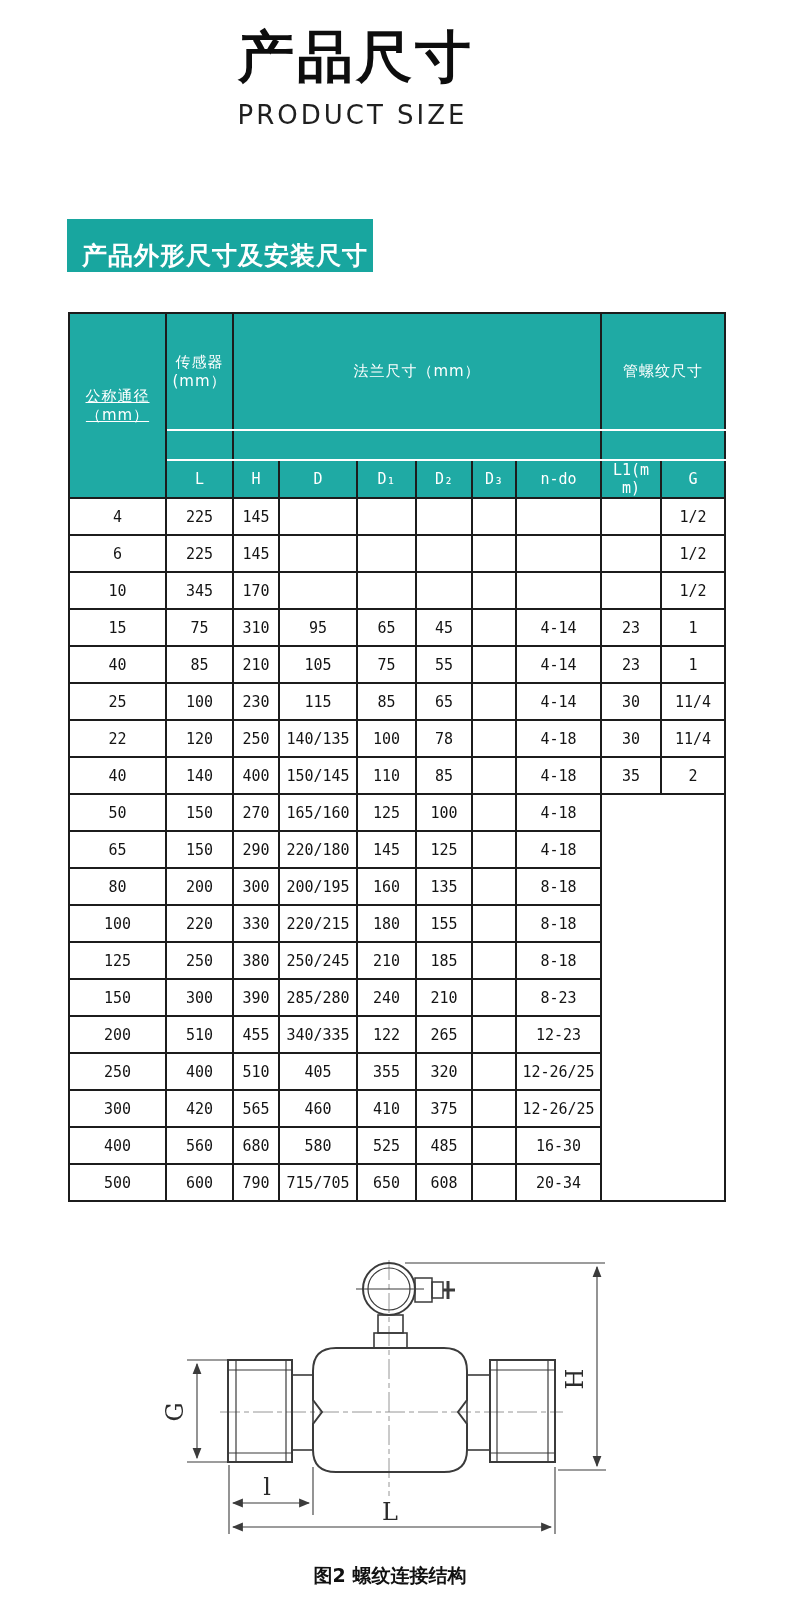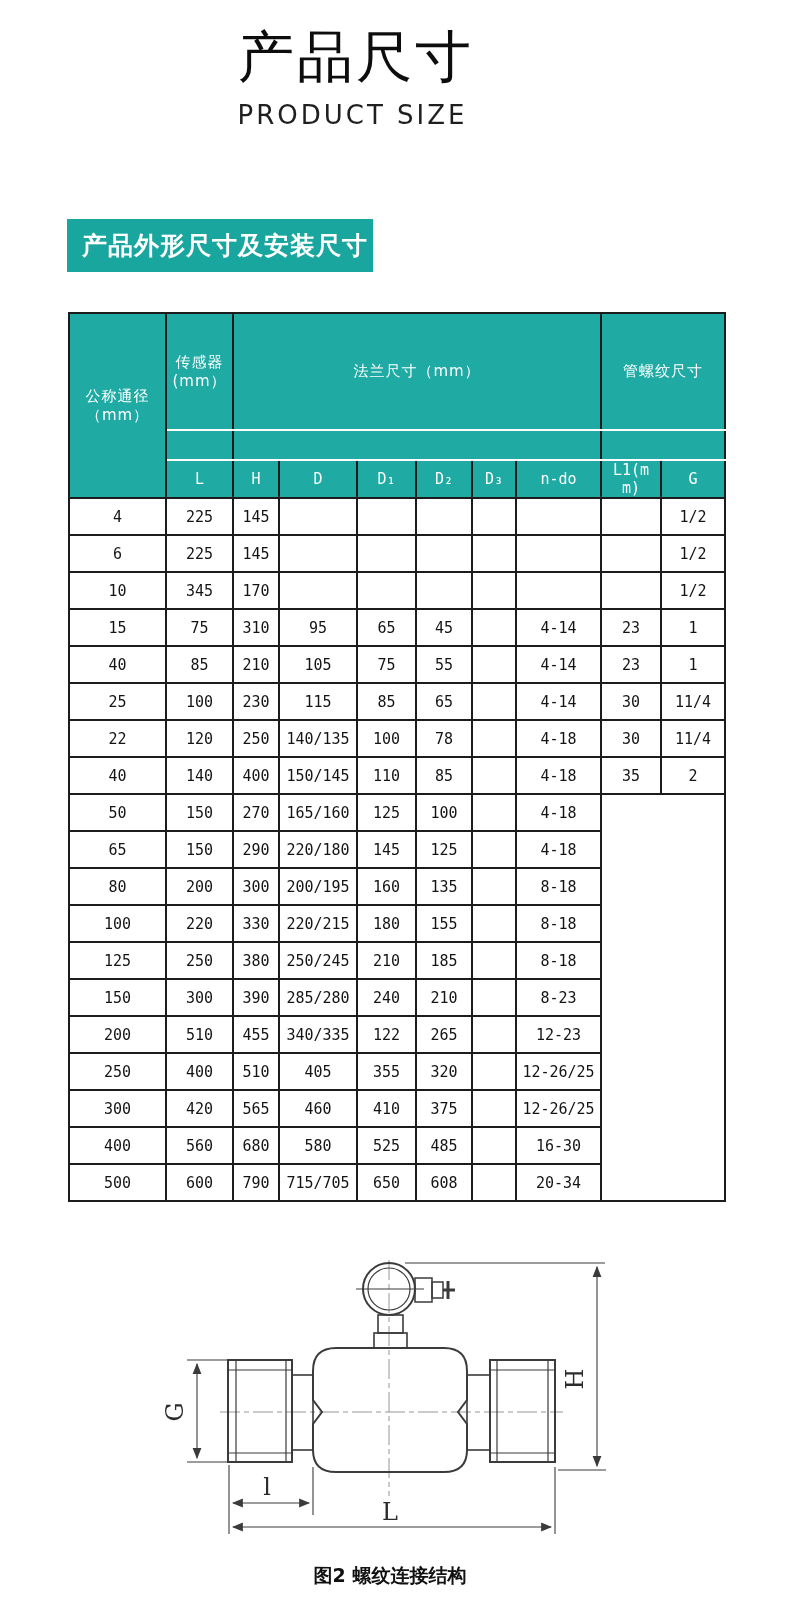--- a/index.html
+++ b/index.html
@@ -9,32 +9,32 @@
   }
   html,body{margin:0;padding:0;background:#fff;}
   .page{
     position:relative;width:805px;height:1600px;margin:0 auto;
     background:#fff;overflow:hidden;
     font-family:"DejaVu Sans", sans-serif;color:#1a1a1a;
   }
   
   .title{
     position:absolute;top:26px;left:0;width:712px;
-    text-align:center;font-size:56px;line-height:62px;font-weight:normal;
+    text-align:center;font-size:56px;line-height:62px;font-weight:bold;
     letter-spacing:3px;color:#0d0d0d;margin:0;
   }
   .subtitle{
     position:absolute;top:100px;left:0;width:705px;
     text-align:center;font-size:26px;letter-spacing:3px;color:#1f1f1f;
   }
   
   .banner{
     position:absolute;left:67px;top:219px;width:306px;height:53px;
     background:var(--teal_banner,#18a69f);
-    display:flex;align-items:center;
+    display:flex;align-items:flex-end;
   }
   .banner span{
     padding-left:15px;color:#fff;font-size:25px;font-weight:bold;letter-spacing:1px;
   }
   
   table.size{
     position:absolute;left:68px;top:312px;width:656px;
     border-collapse:collapse;table-layout:fixed;
     border:2px solid var(--grid,#1c1c1c);
   }
@@ -48,21 +48,21 @@
     border-left:2px solid var(--grid,#1c1c1c);
     border-right:2px solid var(--grid,#1c1c1c);
   }
   tr.h1{height:117px;}
   tr.h2{height:30px;}
   tr.h3{height:38px;}
   tr.h1 th{border-bottom:2px solid #fff;}
   tr.h2 th{border-top:2px solid #fff;border-bottom:2px solid #fff;}
   tr.h3 th{border-top:2px solid #fff;border-bottom:2px solid var(--grid,#1c1c1c);
            font-family:"DejaVu Sans Mono", monospace;letter-spacing:0;word-break:break-all;}
-  th.c-dn{border-bottom:2px solid var(--grid,#1c1c1c) !important;}
+  th.c-dn{border-bottom:2px solid var(--grid,#1c1c1c) !important;text-decoration:underline;}
   tbody tr{height:37px;}
   tbody td{
     border:2px solid var(--grid,#1c1c1c);
     font-family:"DejaVu Sans Mono", monospace;font-size:15px;color:#141414;
     background:#fff;
   }
   
   svg.fig{position:absolute;left:0;top:1210px;}
   .figcap{font-family:"DejaVu Sans", sans-serif;font-size:19px;font-weight:bold;fill:#111;}
   .dimtxt{font-family:"DejaVu Serif", serif;font-size:24px;fill:#2b2b2b;}

